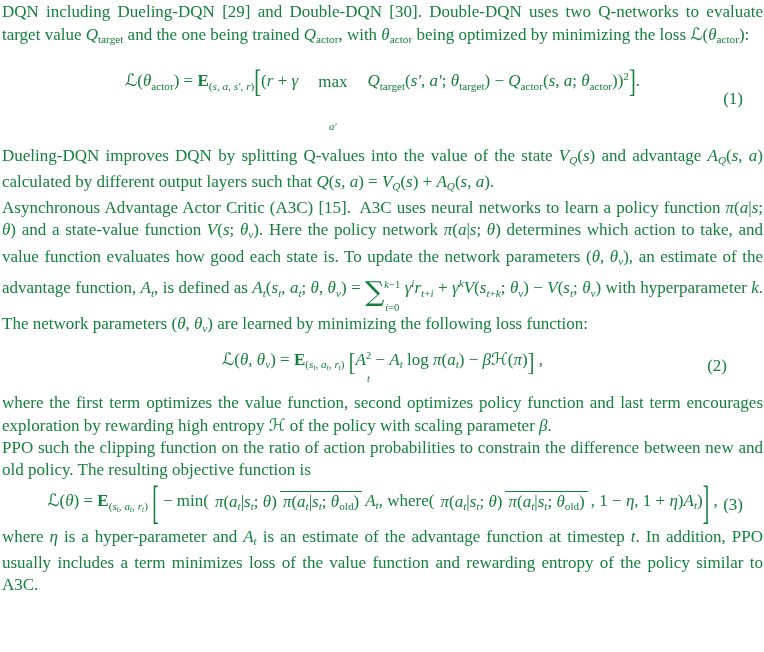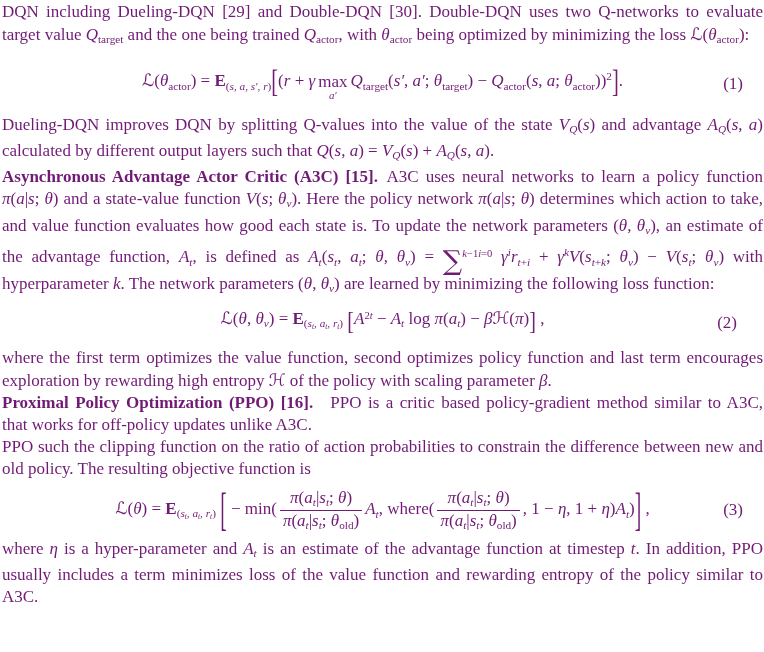--- a/index.html
+++ b/index.html
@@ -3,52 +3,52 @@
 <meta charset="utf-8">
 <style>
   html,body{margin:0;padding:0;background:#ffffff;}
   .page{
     position:relative;
     width:764px;height:652px;
     box-sizing:border-box;
     padding:1px 1px 0 2px;
     overflow:hidden;
     background:#ffffff;
-    color:#701a75;
+    color:#15803d;
     font-family:"Liberation Serif","DejaVu Serif",serif;
     font-size:17px;
     line-height:22px;
   }
   p.para{margin:0;text-align:justify;}
   .mt-sec{margin-top:11px;}
   .mt-ppo{margin-top:22px;}
 
   
   .eq{position:relative;text-align:center;}
   .eq1{margin:15px 0 12px;}
-  .eq2{margin:8px 6px 8px;}
+  .eq2{margin:8px 16px 8px;}
   .eq3{margin:8px 0 5px;}
   .eq-content{display:inline-block;white-space:nowrap;}
   .eqnum{position:absolute;right:20px;top:50%;transform:translateY(-50%);font-style:normal;}
 
   
   .m{font-style:italic;}
-  .b{font-weight:bold;}
+  .b{font-weight:normal;}
   .scr{font-family:"DejaVu Serif","DejaVu Sans",serif;font-style:normal;}
   .bb{font-weight:bold;}
   .sub{font-size:66%;vertical-align:-0.3em;}
   .sup{font-size:66%;vertical-align:0.55em;}
-  .supsub{display:inline-flex;flex-direction:row;align-items:center;
-          font-size:62%;line-height:1.05;vertical-align:0.5em;}
+  .supsub{display:inline-flex;flex-direction:column;align-items:center;
+          font-size:62%;line-height:1.05;vertical-align:0.5em;gap:12px;}
   .uo{display:inline-flex;flex-direction:column;align-items:center;
-      line-height:1.05;margin:0 3px;vertical-align:baseline;}
+      line-height:1.05;margin:0 20px;vertical-align:baseline;gap:31px;}
   .uo-under{font-size:64%;}
   .sum{font-size:160%;line-height:0;vertical-align:-0.28em;
        font-family:"DejaVu Serif","DejaVu Sans",serif;}
-  .frac{display:inline-flex;flex-direction:column;align-items:center;
+  .frac{display:inline-flex;flex-direction:row;align-items:center;
         vertical-align:middle;margin:0 3px;line-height:1.22;text-align:center;}
   .frac-num,.frac-den{padding:0 3px;white-space:nowrap;}
   .frac-den{border-top:1.2px solid currentColor;}
   .brkt{display:inline-block;vertical-align:middle;line-height:1;}
 </style>
 </head>
 <body>
 
 <div class="page">
 
@@ -72,21 +72,20 @@
   <div class="eq eq2">
     <span class="eq-content"><span class="scr">ℒ</span><span class="t">(</span><span class="m">θ</span><span class="t">, </span><span class="m">θ</span><span class="sub"><span class="m">v</span></span><span class="t">) = </span><span class="bb">E</span><span class="sub"><span class="t">(</span><span class="m">s</span><span class="sub"><span class="m">t</span></span><span class="t">, </span><span class="m">a</span><span class="sub"><span class="m">t</span></span><span class="t">, </span><span class="m">r</span><span class="sub"><span class="m">t</span></span><span class="t">)</span></span><span class="t"> </span><span class="brkt" style="font-size: 118%; transform: scaleY(1.25);">[</span><span class="m">A</span><span class="supsub">
           <span class="ss-sup"><span class="t">2</span></span>
           <span class="ss-sub"><span class="m">t</span></span>
         </span><span class="t"> − </span><span class="m">A</span><span class="sub"><span class="m">t</span></span><span class="t"> log </span><span class="m">π</span><span class="t">(</span><span class="m">a</span><span class="sub"><span class="m">t</span></span><span class="t">) − </span><span class="m">β</span><span class="scr">ℋ</span><span class="t">(</span><span class="m">π</span><span class="t">)</span><span class="brkt" style="font-size: 118%; transform: scaleY(1.25);">]</span><span class="t"> ,</span></span>
     <span class="eqnum">(2)</span>
   </div>
 
   <p class="para"><span class="t">where the first term optimizes the value function, second optimizes policy function and last term encourages exploration by rewarding high entropy </span><span class="scr">ℋ</span><span class="t"> of the policy with scaling parameter </span><span class="m">β</span><span class="t">.</span></p>
 
-  <p class="para mt-ppo"><span class="b">Proximal Policy Optimization (PPO) [16].</span><span class="t"> PPO is a critic based policy-gradient method similar to A3C, that works for off-policy updates unlike A3C.</span></p>
 
   <p class="para mt-sec"><span class="t">PPO such the clipping function on the ratio of action probabilities to constrain the difference between new and old policy. The resulting objective function is</span></p>
 
   <div class="eq eq3">
     <span class="eq-content"><span class="scr">ℒ</span><span class="t">(</span><span class="m">θ</span><span class="t">) = </span><span class="bb">E</span><span class="sub"><span class="t">(</span><span class="m">s</span><span class="sub"><span class="m">t</span></span><span class="t">, </span><span class="m">a</span><span class="sub"><span class="m">t</span></span><span class="t">, </span><span class="m">r</span><span class="sub"><span class="m">t</span></span><span class="t">)</span></span><span class="t"> </span><span class="brkt" style="font-size: 115%; transform: scaleY(2.4);">[</span><span class="t"> − min(</span><span class="frac">
           <span class="frac-num"><span class="m">π</span><span class="t">(</span><span class="m">a</span><span class="sub"><span class="m">t</span></span><span class="t">|</span><span class="m">s</span><span class="sub"><span class="m">t</span></span><span class="t">; </span><span class="m">θ</span><span class="t">)</span></span>
           <span class="frac-den"><span class="m">π</span><span class="t">(</span><span class="m">a</span><span class="sub"><span class="m">t</span></span><span class="t">|</span><span class="m">s</span><span class="sub"><span class="m">t</span></span><span class="t">; </span><span class="m">θ</span><span class="sub">old</span><span class="t">)</span></span>
         </span><span class="m">A</span><span class="sub"><span class="m">t</span></span><span class="t">, where(</span><span class="frac">
           <span class="frac-num"><span class="m">π</span><span class="t">(</span><span class="m">a</span><span class="sub"><span class="m">t</span></span><span class="t">|</span><span class="m">s</span><span class="sub"><span class="m">t</span></span><span class="t">; </span><span class="m">θ</span><span class="t">)</span></span>
           <span class="frac-den"><span class="m">π</span><span class="t">(</span><span class="m">a</span><span class="sub"><span class="m">t</span></span><span class="t">|</span><span class="m">s</span><span class="sub"><span class="m">t</span></span><span class="t">; </span><span class="m">θ</span><span class="sub">old</span><span class="t">)</span></span>

